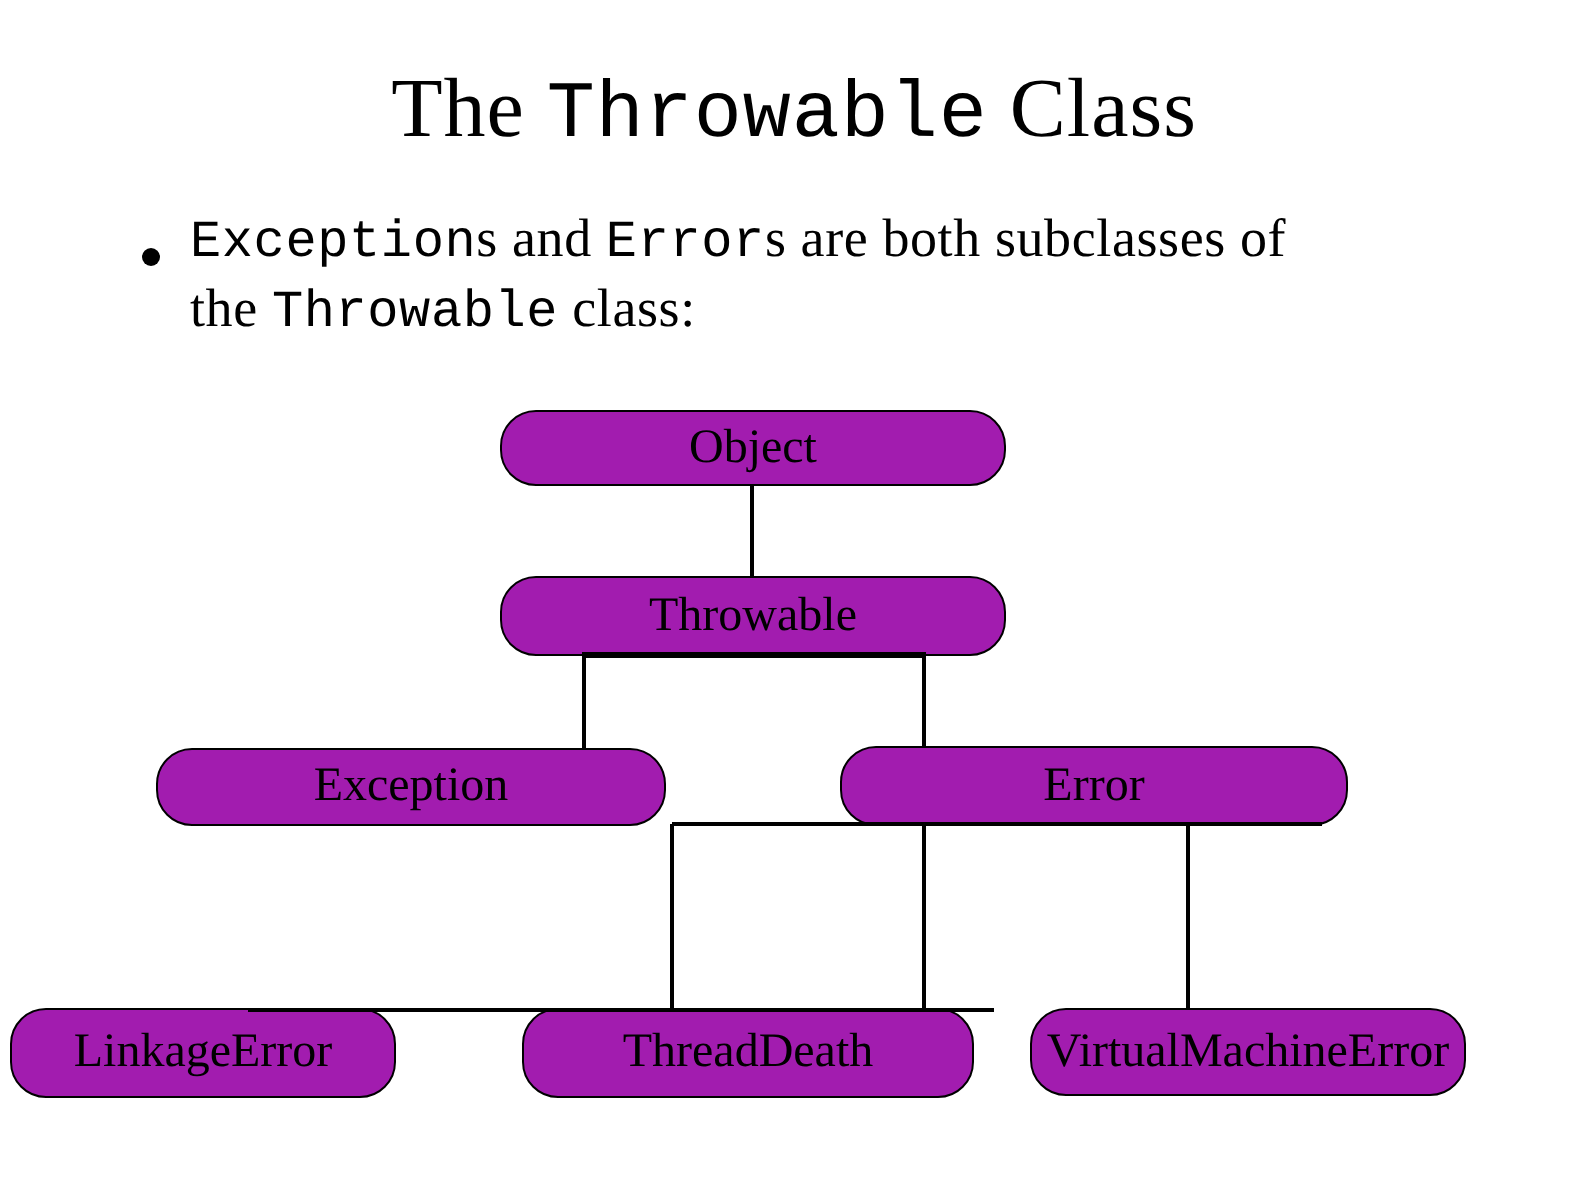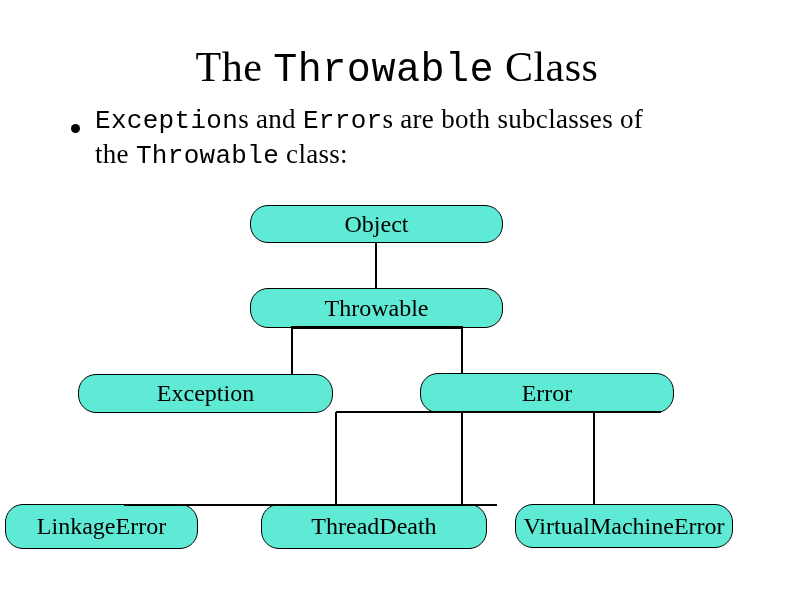--- a/index.html
+++ b/index.html
@@ -8,21 +8,21 @@
     background:#ffffff;
     position:relative;
     overflow:hidden;
     font-family:"Liberation Serif", serif;
     color:#000000;
   }
   .slide{position:absolute;inset:0;}
 
   
   .title{
-    position:absolute;left:0;top:44px;width:794px;
+    position:absolute;left:0;top:32px;width:794px;
     text-align:center;
     font-size:42px;line-height:46px;
     letter-spacing:0.5px;
     white-space:nowrap;
   }
   .mono{font-family:"Liberation Mono", monospace;}
   .title .mono{font-size:40px;}
 
   
   .bullet-marker{
@@ -36,21 +36,21 @@
     letter-spacing:0.3px;
     white-space:nowrap;
   }
   .bullet-text .mono{font-size:26px;}
 
   
   .cbox{
     position:absolute;
     border:1.5px solid #000;
     border-radius:18px;
-    background:#5eead4;
+    background:#a21caf;
     display:flex;align-items:center;justify-content:center;
     font-size:24px;
     box-sizing:border-box;
     z-index:2;
   }
   .box-object{left:250px;top:205px;width:253px;height:38px;}
   .box-throwable{left:250px;top:288px;width:253px;height:40px;}
   .box-exception{left:78px;top:374px;width:255px;height:39px;}
   .box-error{left:420px;top:373px;width:254px;height:40px;}
   .box-linkage{left:5px;top:504px;width:193px;height:45px;}

